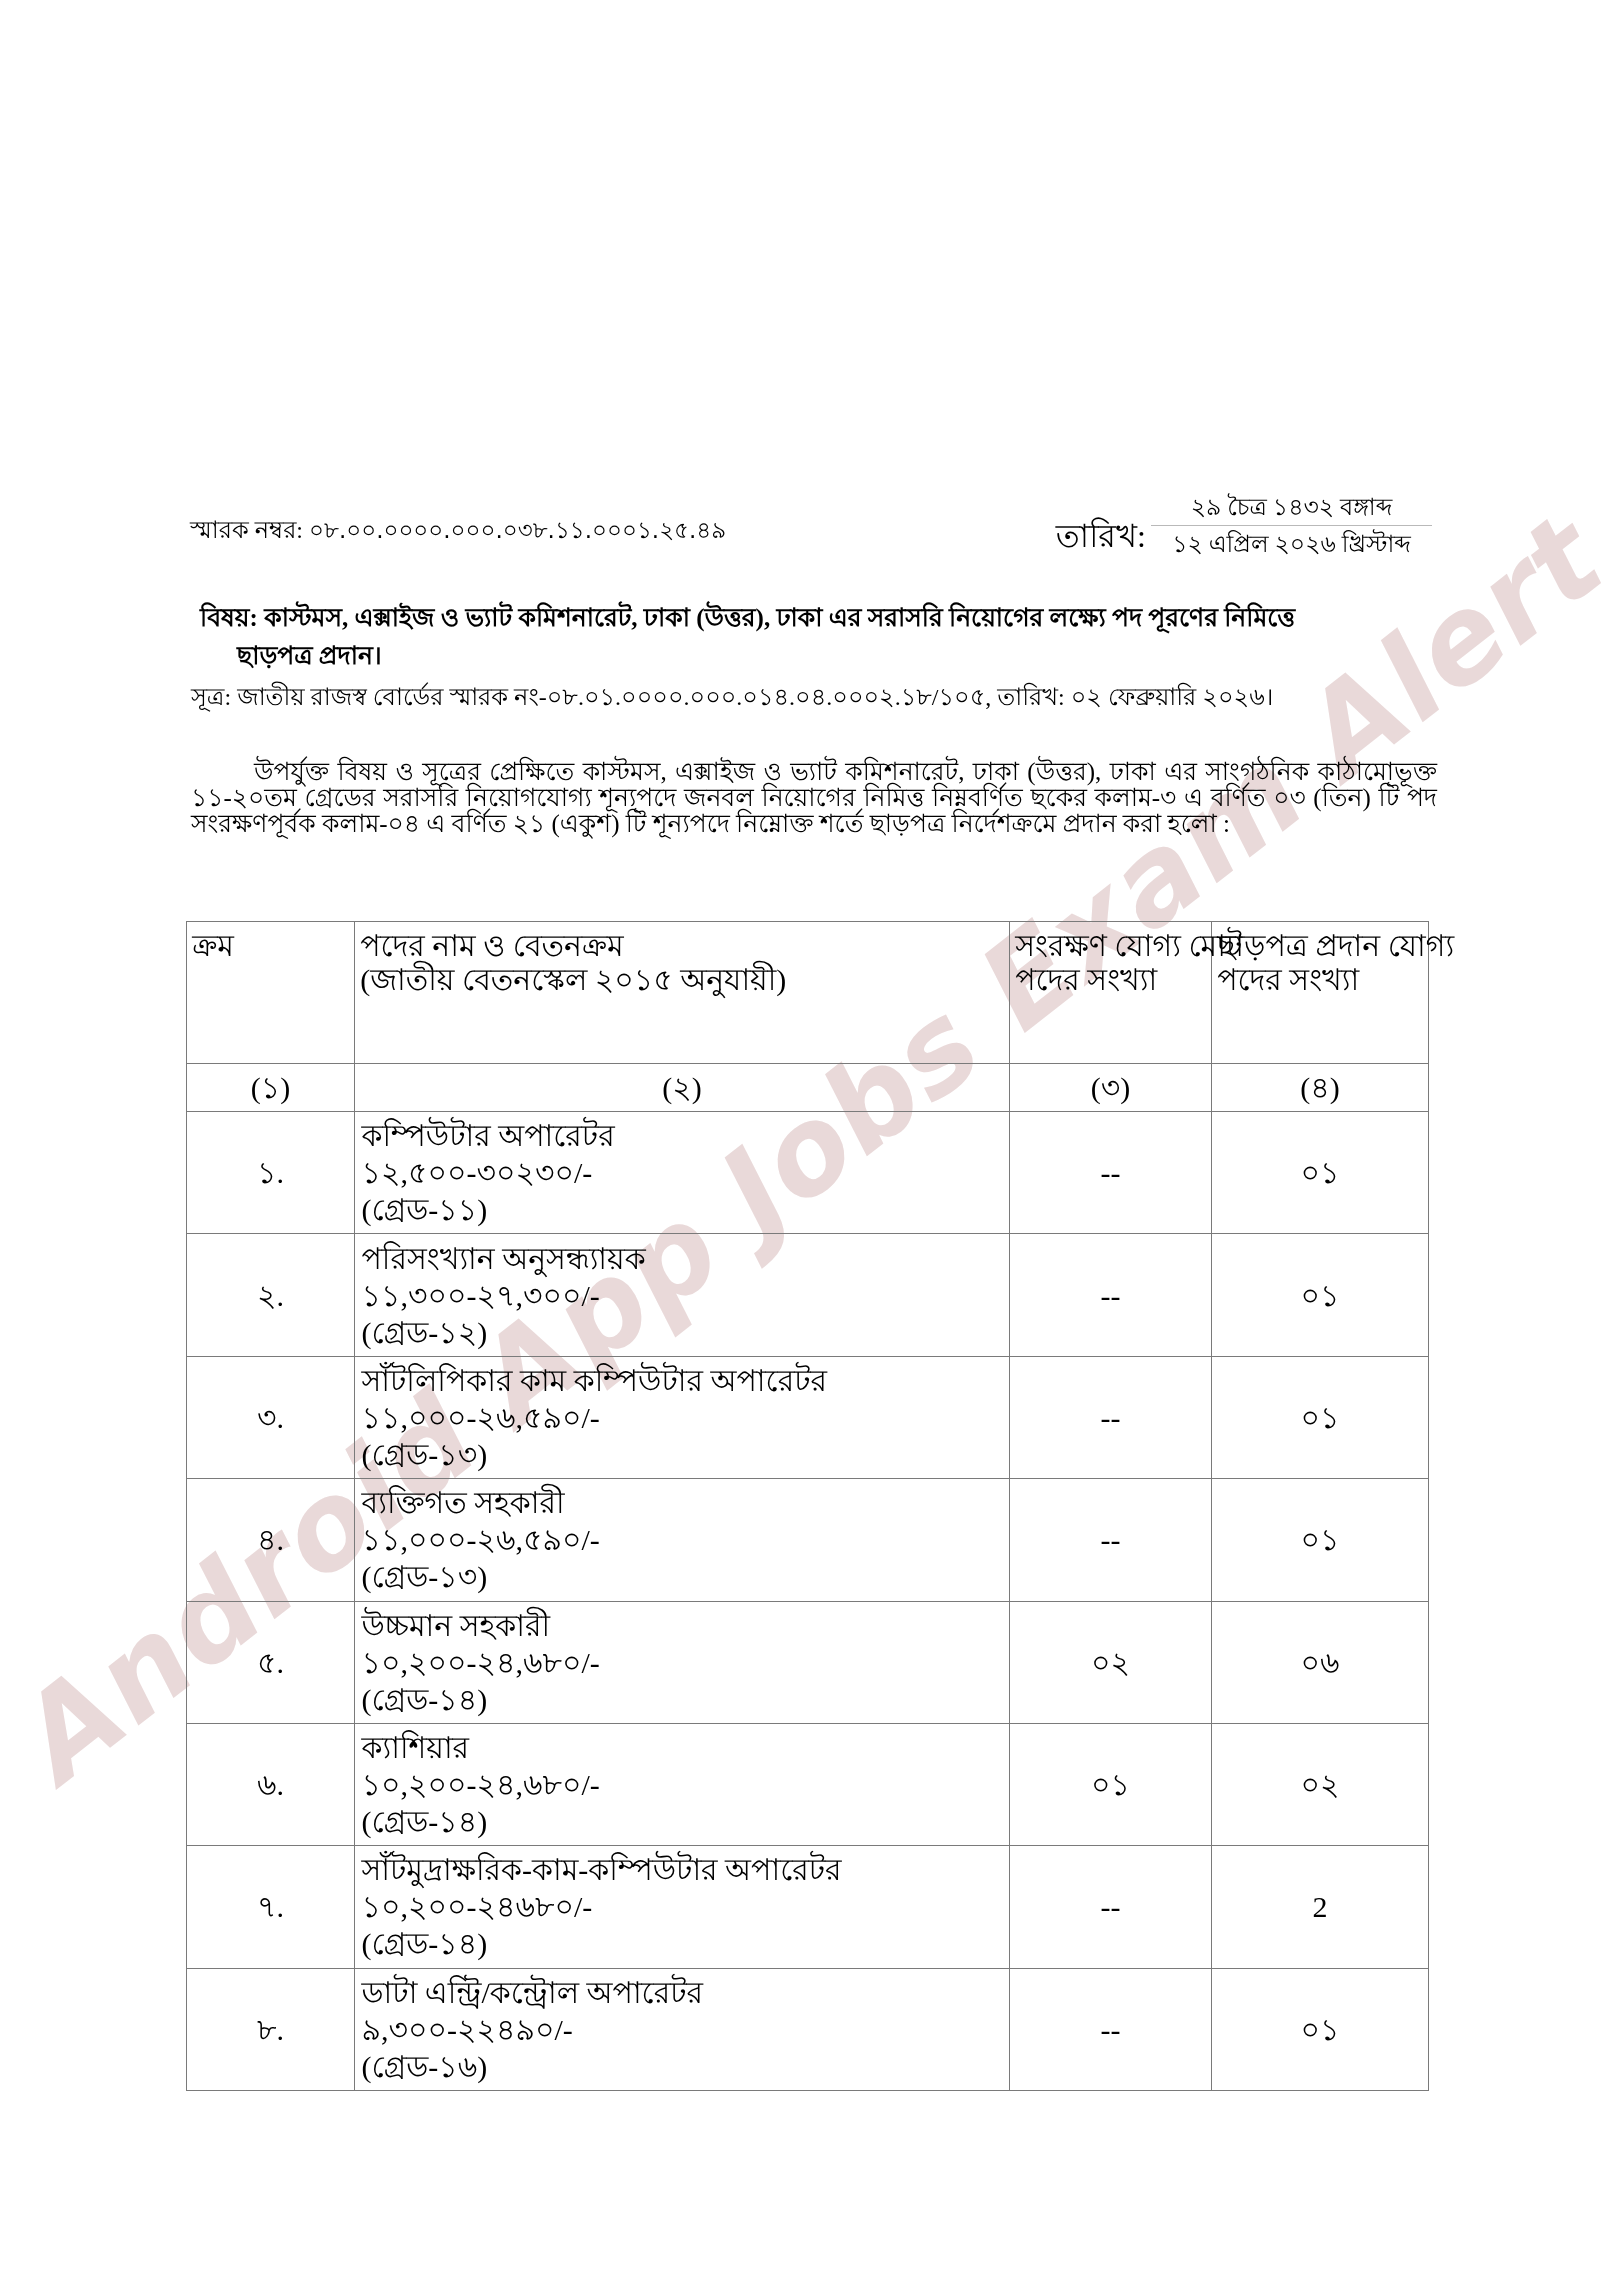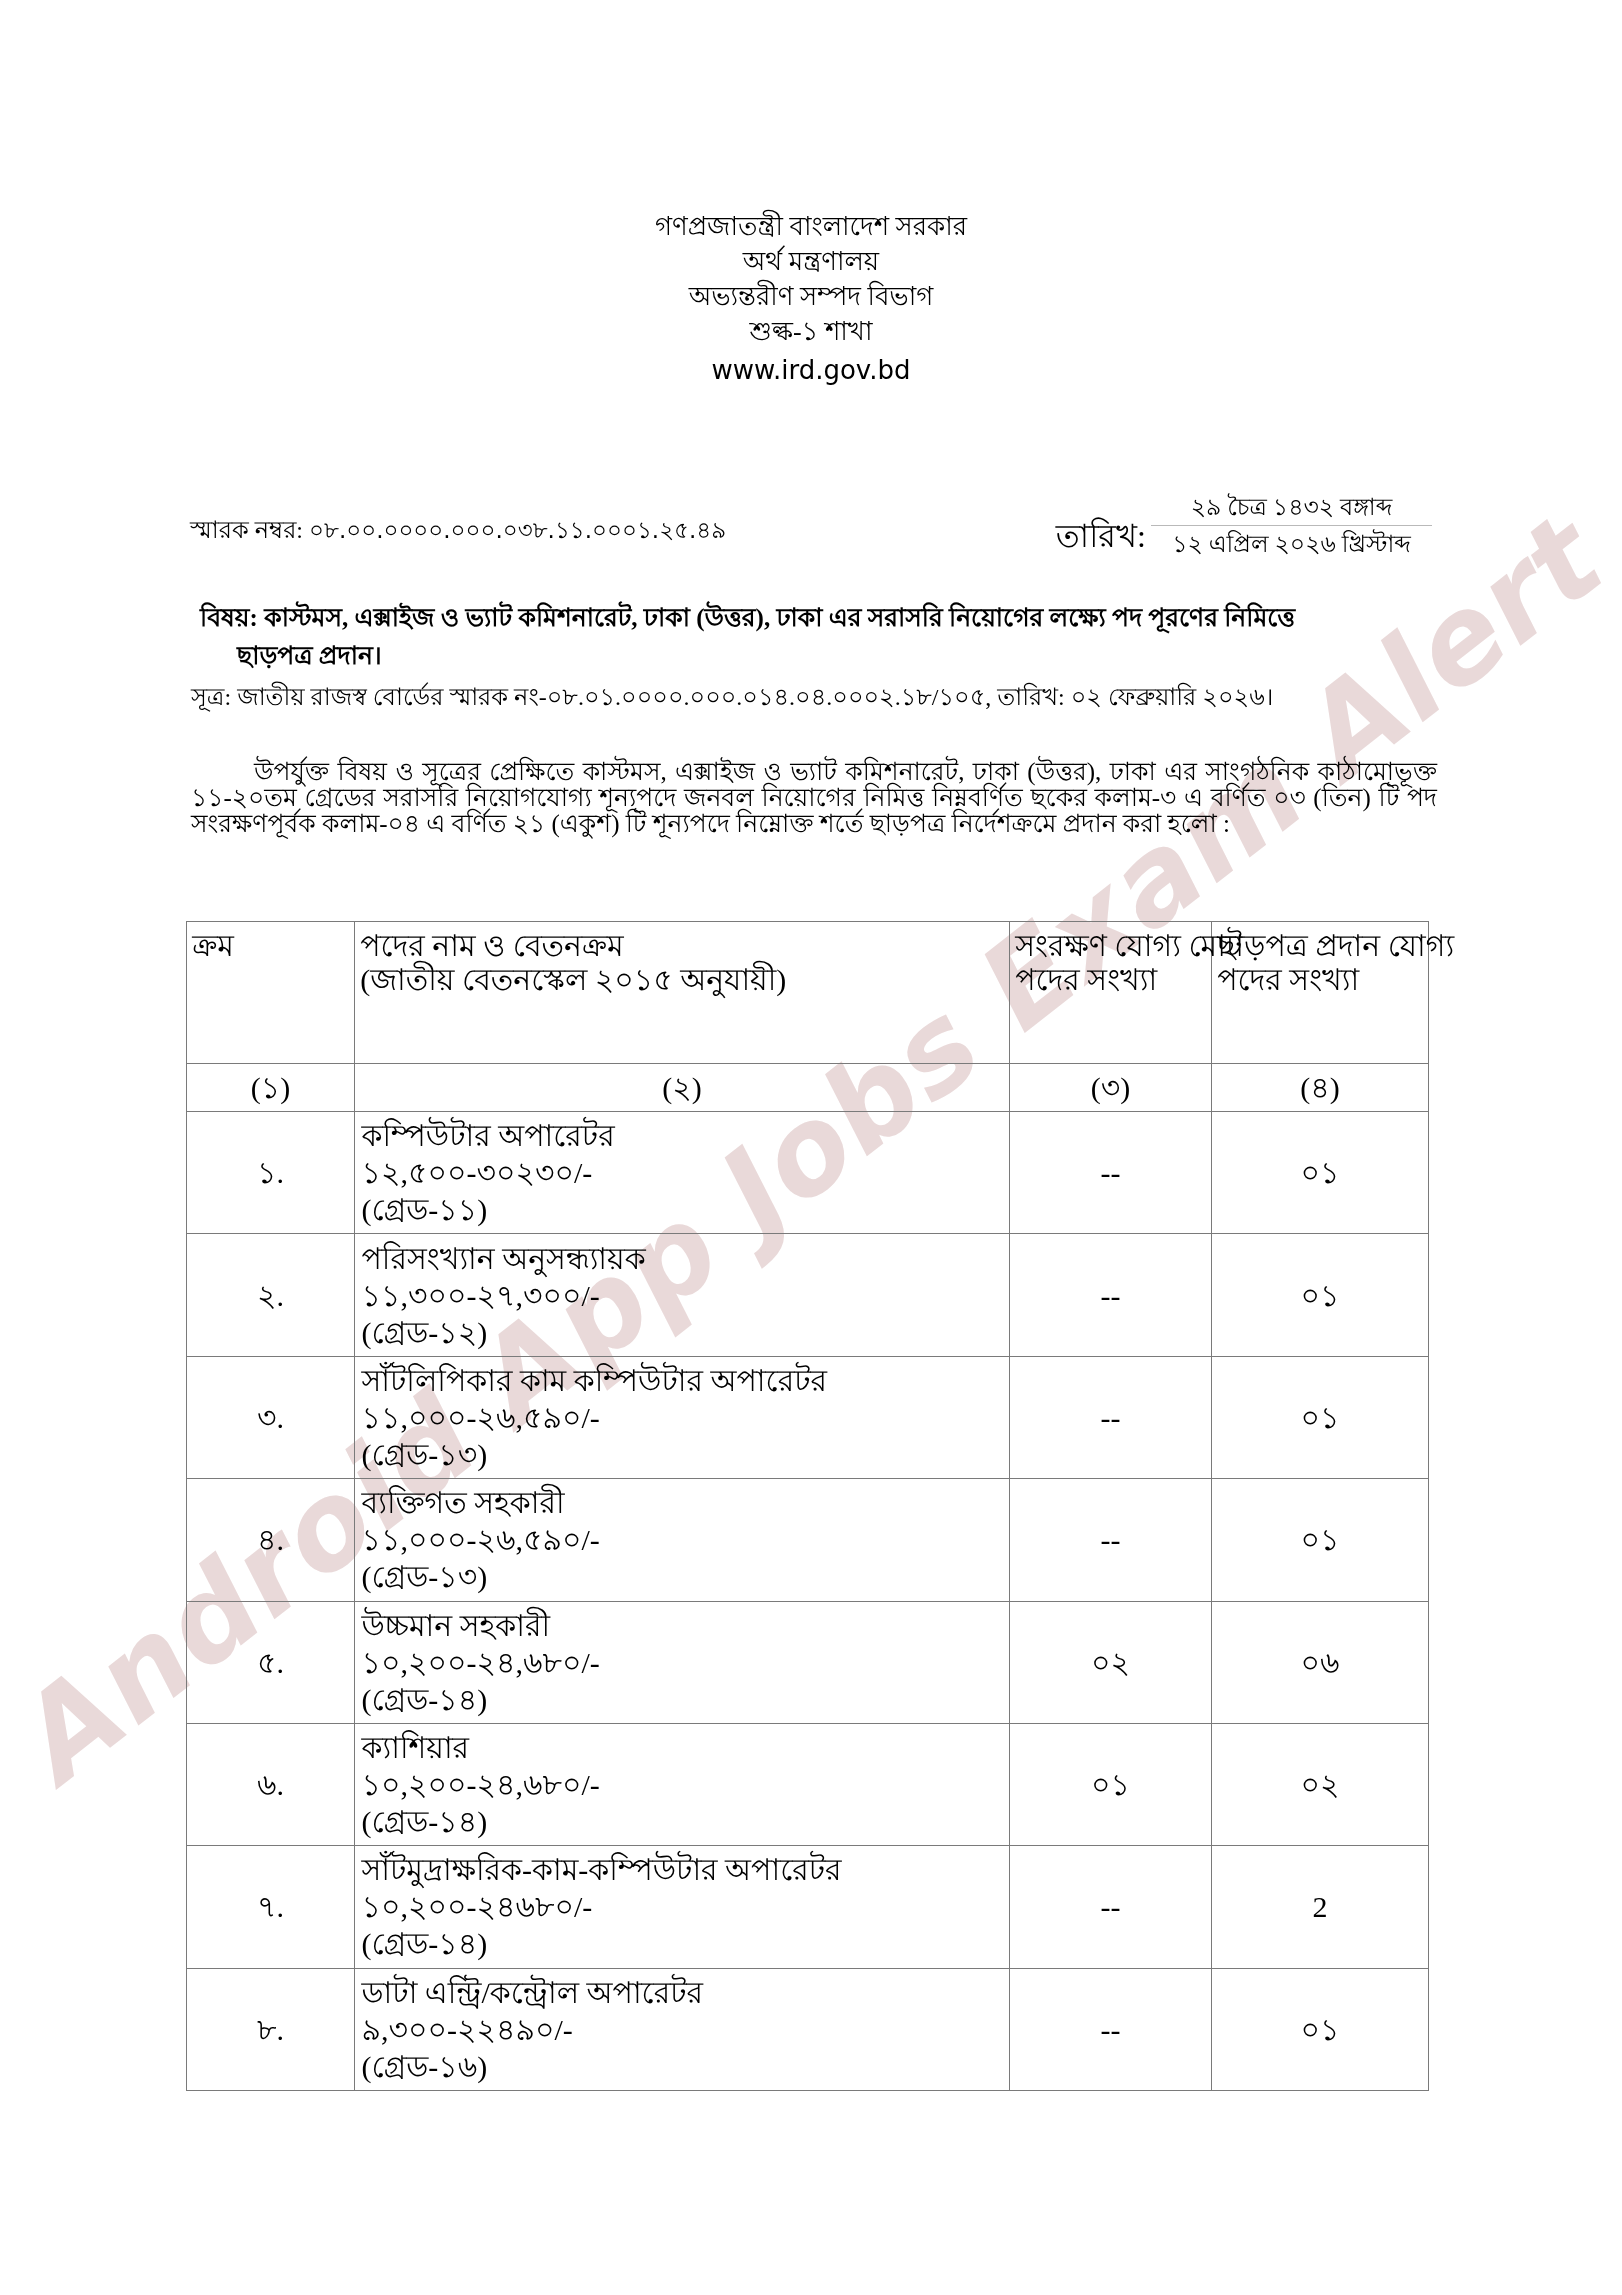--- a/index.html
+++ b/index.html
@@ -204,27 +204,20 @@
 </style>
 </head>
 <body>
 
 <div id="watermark-layer">
   <div id="watermark-text">Android App Jobs Exam Alert</div>
 </div>
 
 <div id="page">
 
-  <div class="letterhead">
-    <div class="lh-line">গণপ্রজাতন্ত্রী বাংলাদেশ সরকার</div>
-    <div class="lh-line">অর্থ মন্ত্রণালয়</div>
-    <div class="lh-line">অভ্যন্তরীণ সম্পদ বিভাগ</div>
-    <div class="lh-line">শুল্ক-১ শাখা</div>
-    <div class="lh-url">www.ird.gov.bd</div>
-  </div>
 
   <div class="memo-row">
     <div class="memo-left">
       <span class="memo-label">স্মারক নম্বর:</span>
       <span class="memo-value">০৮.০০.০০০০.০০০.০৩৮.১১.০০০১.২৫.৪৯</span>
     </div>
     <div class="memo-right">
       <span class="date-label">তারিখ:</span>
       <span class="date-stack">
         <span class="date-bn">২৯ চৈত্র ১৪৩২ বঙ্গাব্দ</span>

